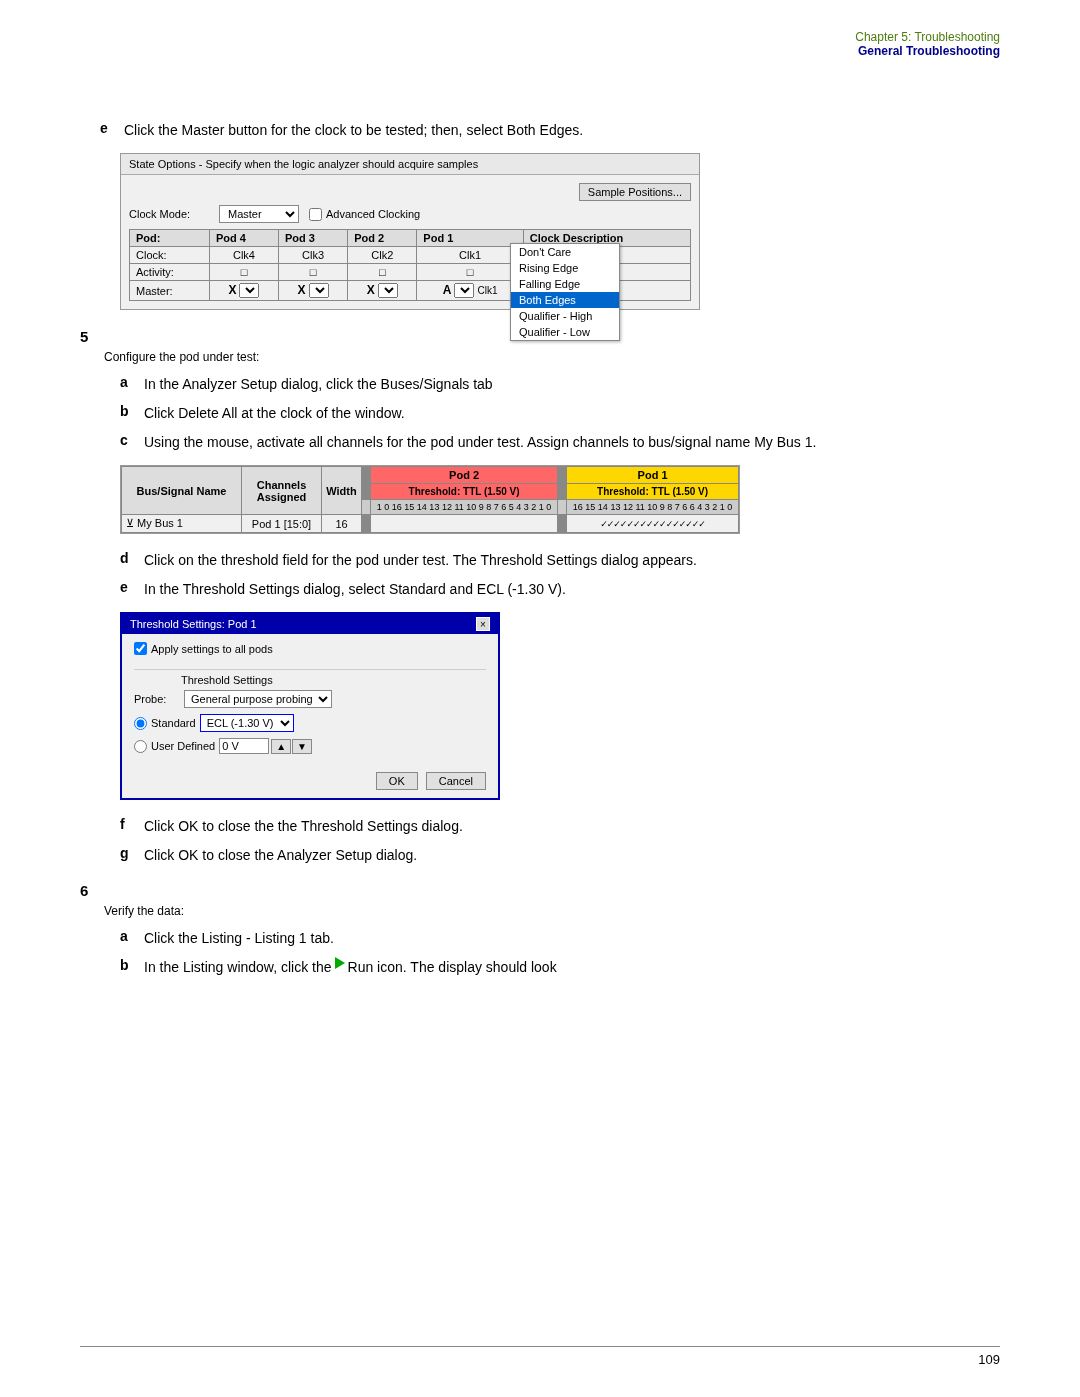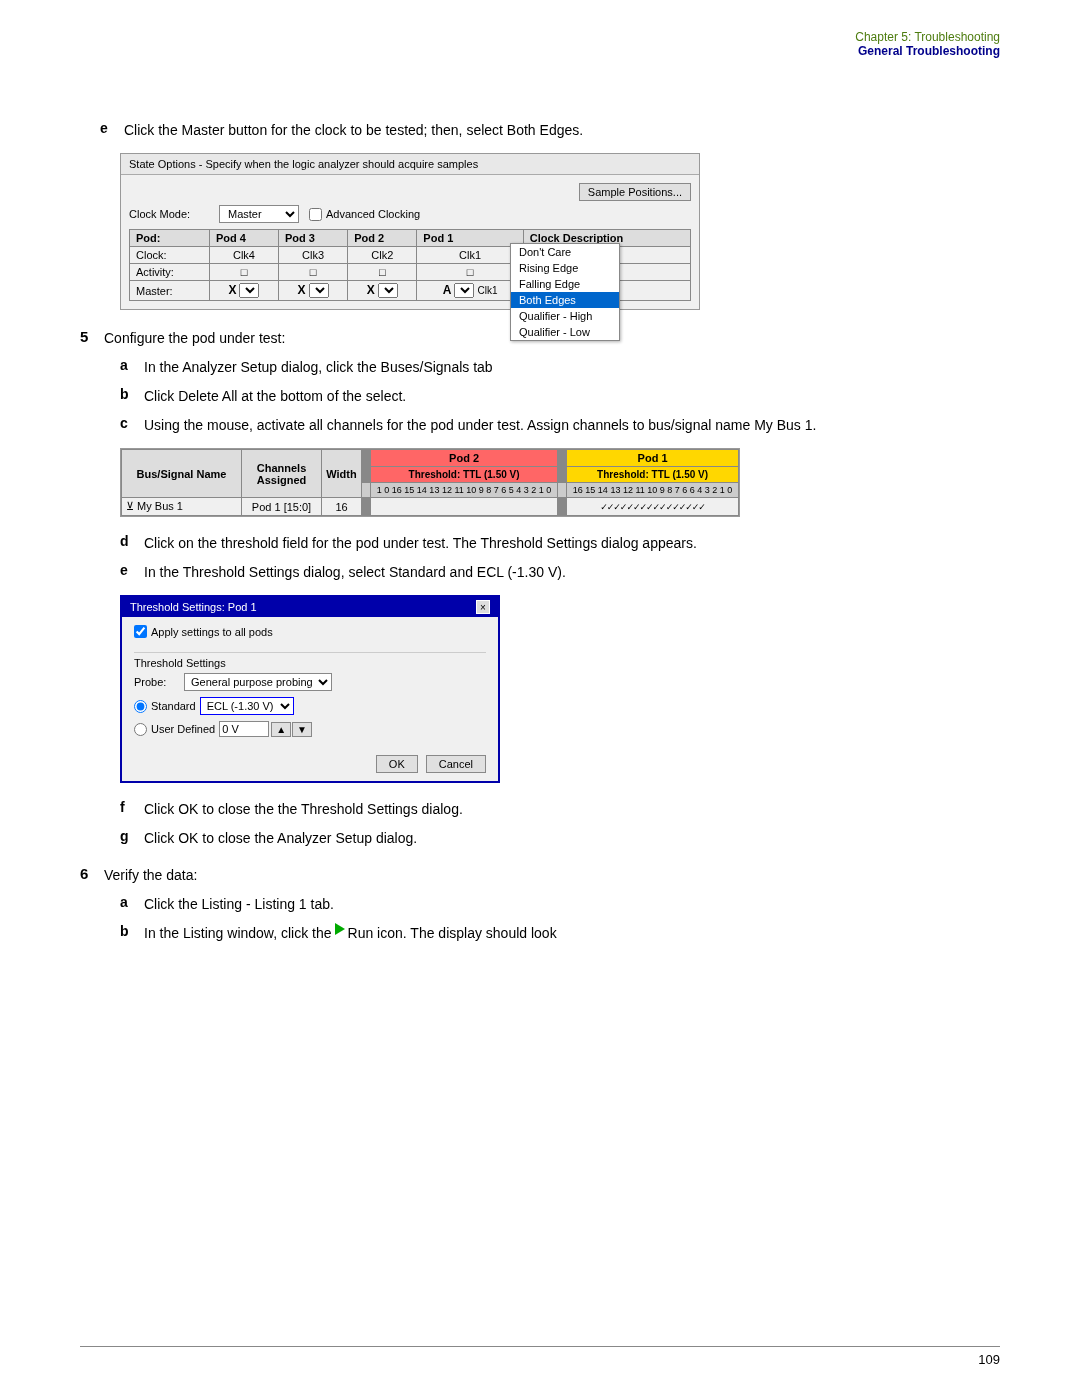--- a/index.html
+++ b/index.html
@@ -50,22 +50,23 @@
       margin-bottom: 10px;
     }
 
     .step-label {
       font-weight: bold;
       min-width: 30px;
       font-size: 14px;
     }
 
     .step-text {
-      font-size: 14px;
+      font-size: 12px;
       line-height: 1.5;
+      margin-top: 20px;
     }
 
     .sub-step {
       display: flex;
       align-items: flex-start;
       margin-bottom: 8px;
       margin-left: 40px;
     }
     .sub-step-label {
       font-weight: bold;
@@ -301,20 +302,21 @@
       cursor: pointer;
     }
 
     .section-divider {
       border-top: 1px solid #ccc;
       margin: 14px 0 4px 0;
     }
     .section-group-label {
       font-size: 11px;
       margin-bottom: 4px;
+      margin-left: 47px;
     }
 
     
     .page-footer {
       position: absolute;
       bottom: 30px;
       right: 80px;
       font-size: 13px;
       color: #000;
     }
@@ -446,21 +448,21 @@
 
     
     <div class="sub-step">
       <span class="sub-step-label">a</span>
       <span class="sub-step-text">In the Analyzer Setup dialog, click the Buses/Signals tab</span>
     </div>
 
     
     <div class="sub-step">
       <span class="sub-step-label">b</span>
-      <span class="sub-step-text">Click Delete All at the bottom of the select.</span>
+      <span class="sub-step-text">Click Delete All at the clock of the window.</span>
     </div>
 
     
     <div class="sub-step" style="margin-bottom:12px;">
       <span class="sub-step-label">c</span>
       <span class="sub-step-text">Using the mouse, activate all channels for the pod under test. Assign channels to bus/signal name My Bus 1.</span>
     </div>
 
     
     <div style="margin-left: 40px; margin-bottom: 16px;">

